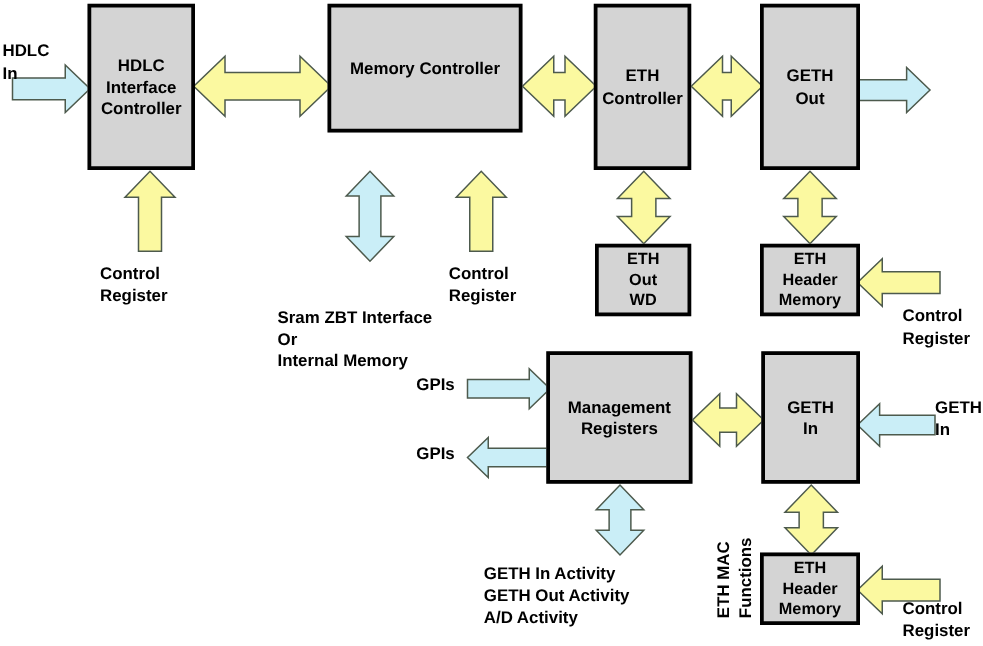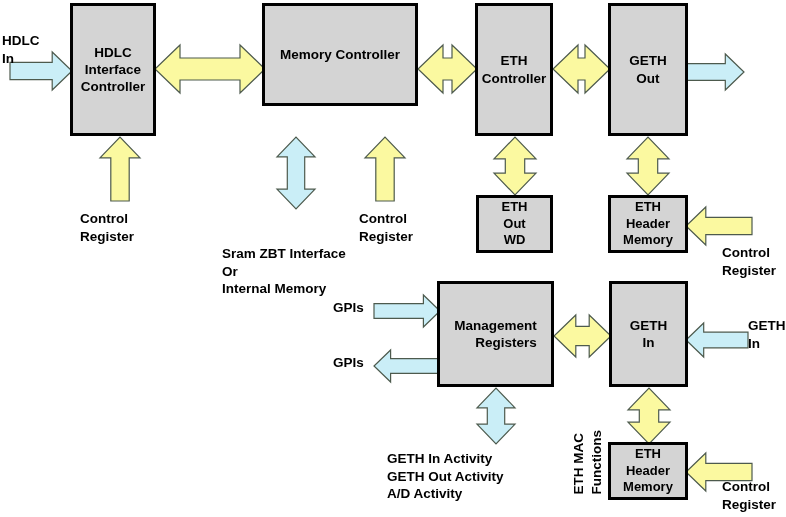--- a/index.html
+++ b/index.html
@@ -197,21 +197,21 @@
         <span style="white-space: pre-line;">ETH
 Out
 WD</span>
       </div>
       <div class="box small" style="left: 608px; top: 195px; width: 80px; height: 58px; background: rgb(212, 212, 212); border-color: rgb(0, 0, 0);">
         <span style="white-space: pre-line;">ETH
 Header
 Memory</span>
       </div>
       <div class="box" style="left: 437px; top: 281px; width: 117px; height: 106px; background: rgb(212, 212, 212); border-color: rgb(0, 0, 0);">
-        <span style="white-space: pre-line; text-align: right;">Management
+        <span style="white-space: pre-line;">Management
 Registers</span>
       </div>
       <div class="box" style="left: 609px; top: 281px; width: 79px; height: 106px; background: rgb(212, 212, 212); border-color: rgb(0, 0, 0);">
         <span style="white-space: pre-line;">GETH
 In</span>
       </div>
       <div class="box small" style="left: 608px; top: 442px; width: 80px; height: 58px; background: rgb(212, 212, 212); border-color: rgb(0, 0, 0);">
         <span style="white-space: pre-line;">ETH
 Header
 Memory</span>

